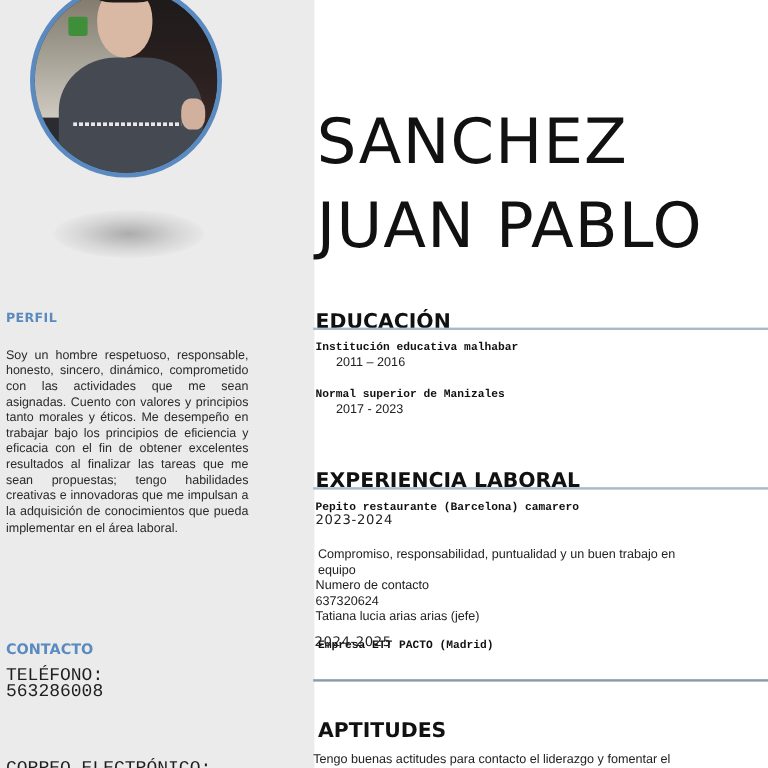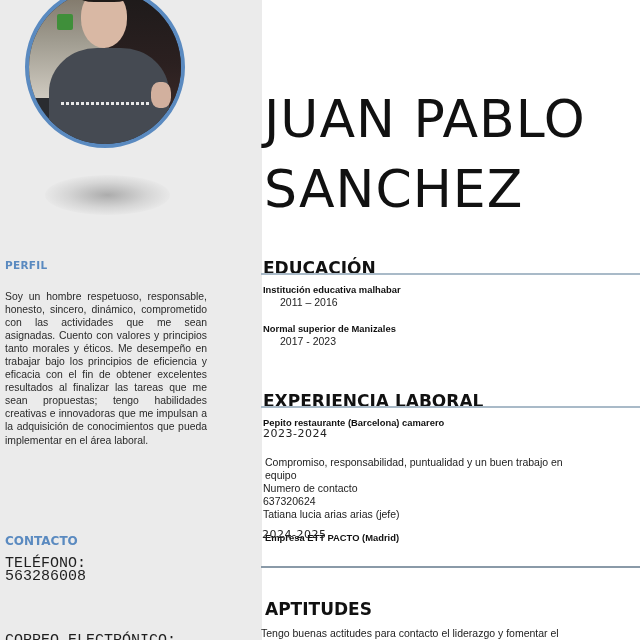--- a/index.html
+++ b/index.html
@@ -92,21 +92,21 @@
       position: absolute; left: 263px;
       font-family: "DejaVu Sans", sans-serif; font-weight: bold;
       font-size: 17px; color: #111;
     }
     .section-rule {
       position: absolute; left: 261px; width: 379px; height: 2px;
       background: #a9bac8;
     }
     .entry-title {
       position: absolute; left: 263px;
-      font-family: Liberation Sans, sans-serif; font-weight: bold;
+      font-family: Liberation Mono, monospace; font-weight: bold;
       font-size: 9.4px; color: #111;
     }
     .entry-date {
       position: absolute; left: 280px;
       font-family: "Liberation Sans", sans-serif; font-size: 10.5px; color: #222;
     }
     .entry-date-lg {
       position: absolute; left: 263px;
       font-family: "DejaVu Sans", sans-serif; font-size: 11px; color: #222; letter-spacing: 0.5px;
     }
@@ -134,22 +134,22 @@
   <div class="side-heading perfil-heading">PERFIL</div>
   <div class="perfil-text">Soy un hombre respetuoso, responsable, honesto, sincero, dinámico, comprometido con las actividades que me sean asignadas. Cuento con valores y principios tanto morales y éticos. Me desempeño en trabajar bajo los principios de eficiencia y eficacia con el fin de obtener excelentes resultados al finalizar las tareas que me sean propuestas; tengo habilidades creativas e innovadoras que me impulsan a la adquisición de conocimientos que pueda implementar en el área laboral.</div>
 
   <div class="side-heading contact-heading">CONTACTO</div>
   <div class="side-label phone-label">TELÉFONO:</div>
   <div class="side-label phone-value">563286008</div>
   <div class="side-label email-label">CORREO ELECTRÓNICO:</div>
 </div>
 
 <div class="name">
+  <span class="name-line">SANCHEZ</span>
   <span class="name-line">JUAN PABLO</span>
-  <span class="name-line">SANCHEZ</span>
 </div>
 
 <div class="section-title" style="top:258px;">EDUCACIÓN</div>
 <div class="section-rule" style="top:273px;"></div>
 <div class="entry-title" style="top:284px;">Institución educativa malhabar</div>
 <div class="entry-date" style="top:296px;">2011 – 2016</div>
 <div class="entry-title" style="top:323px;">Normal superior de Manizales</div>
 <div class="entry-date" style="top:335px;">2017 - 2023</div>
 
 <div class="section-title" style="top:391px;">EXPERIENCIA LABORAL</div>

